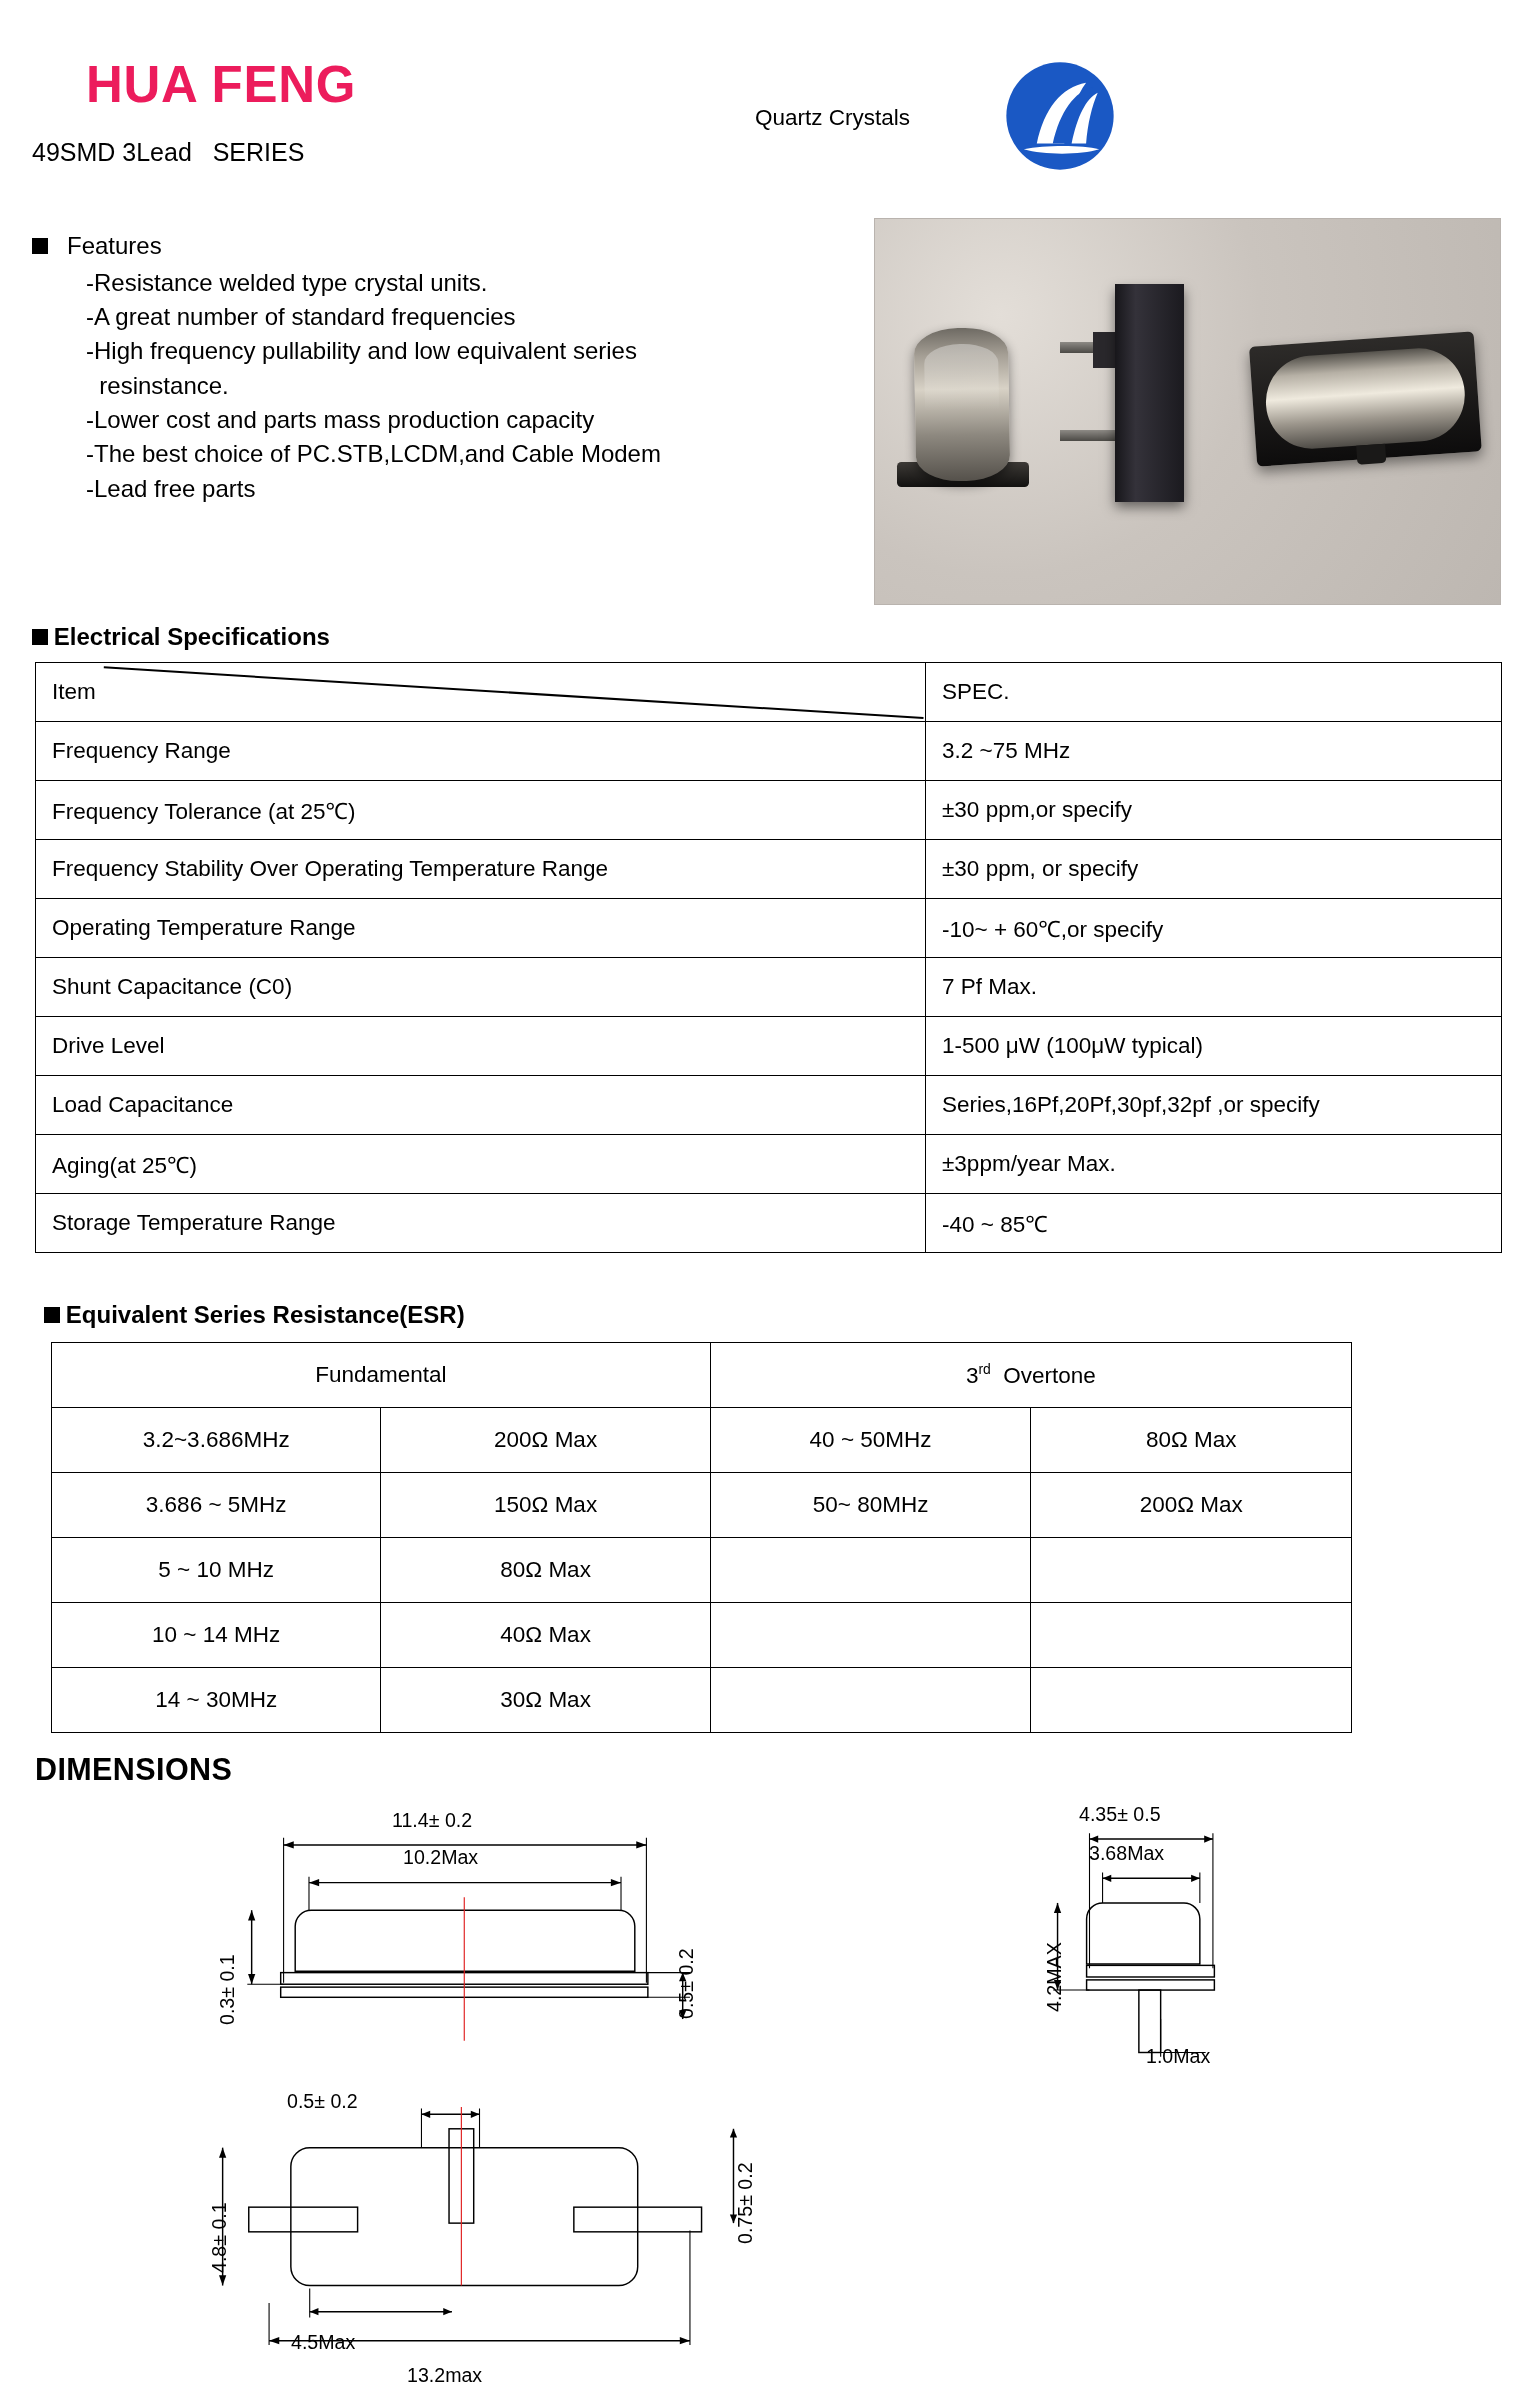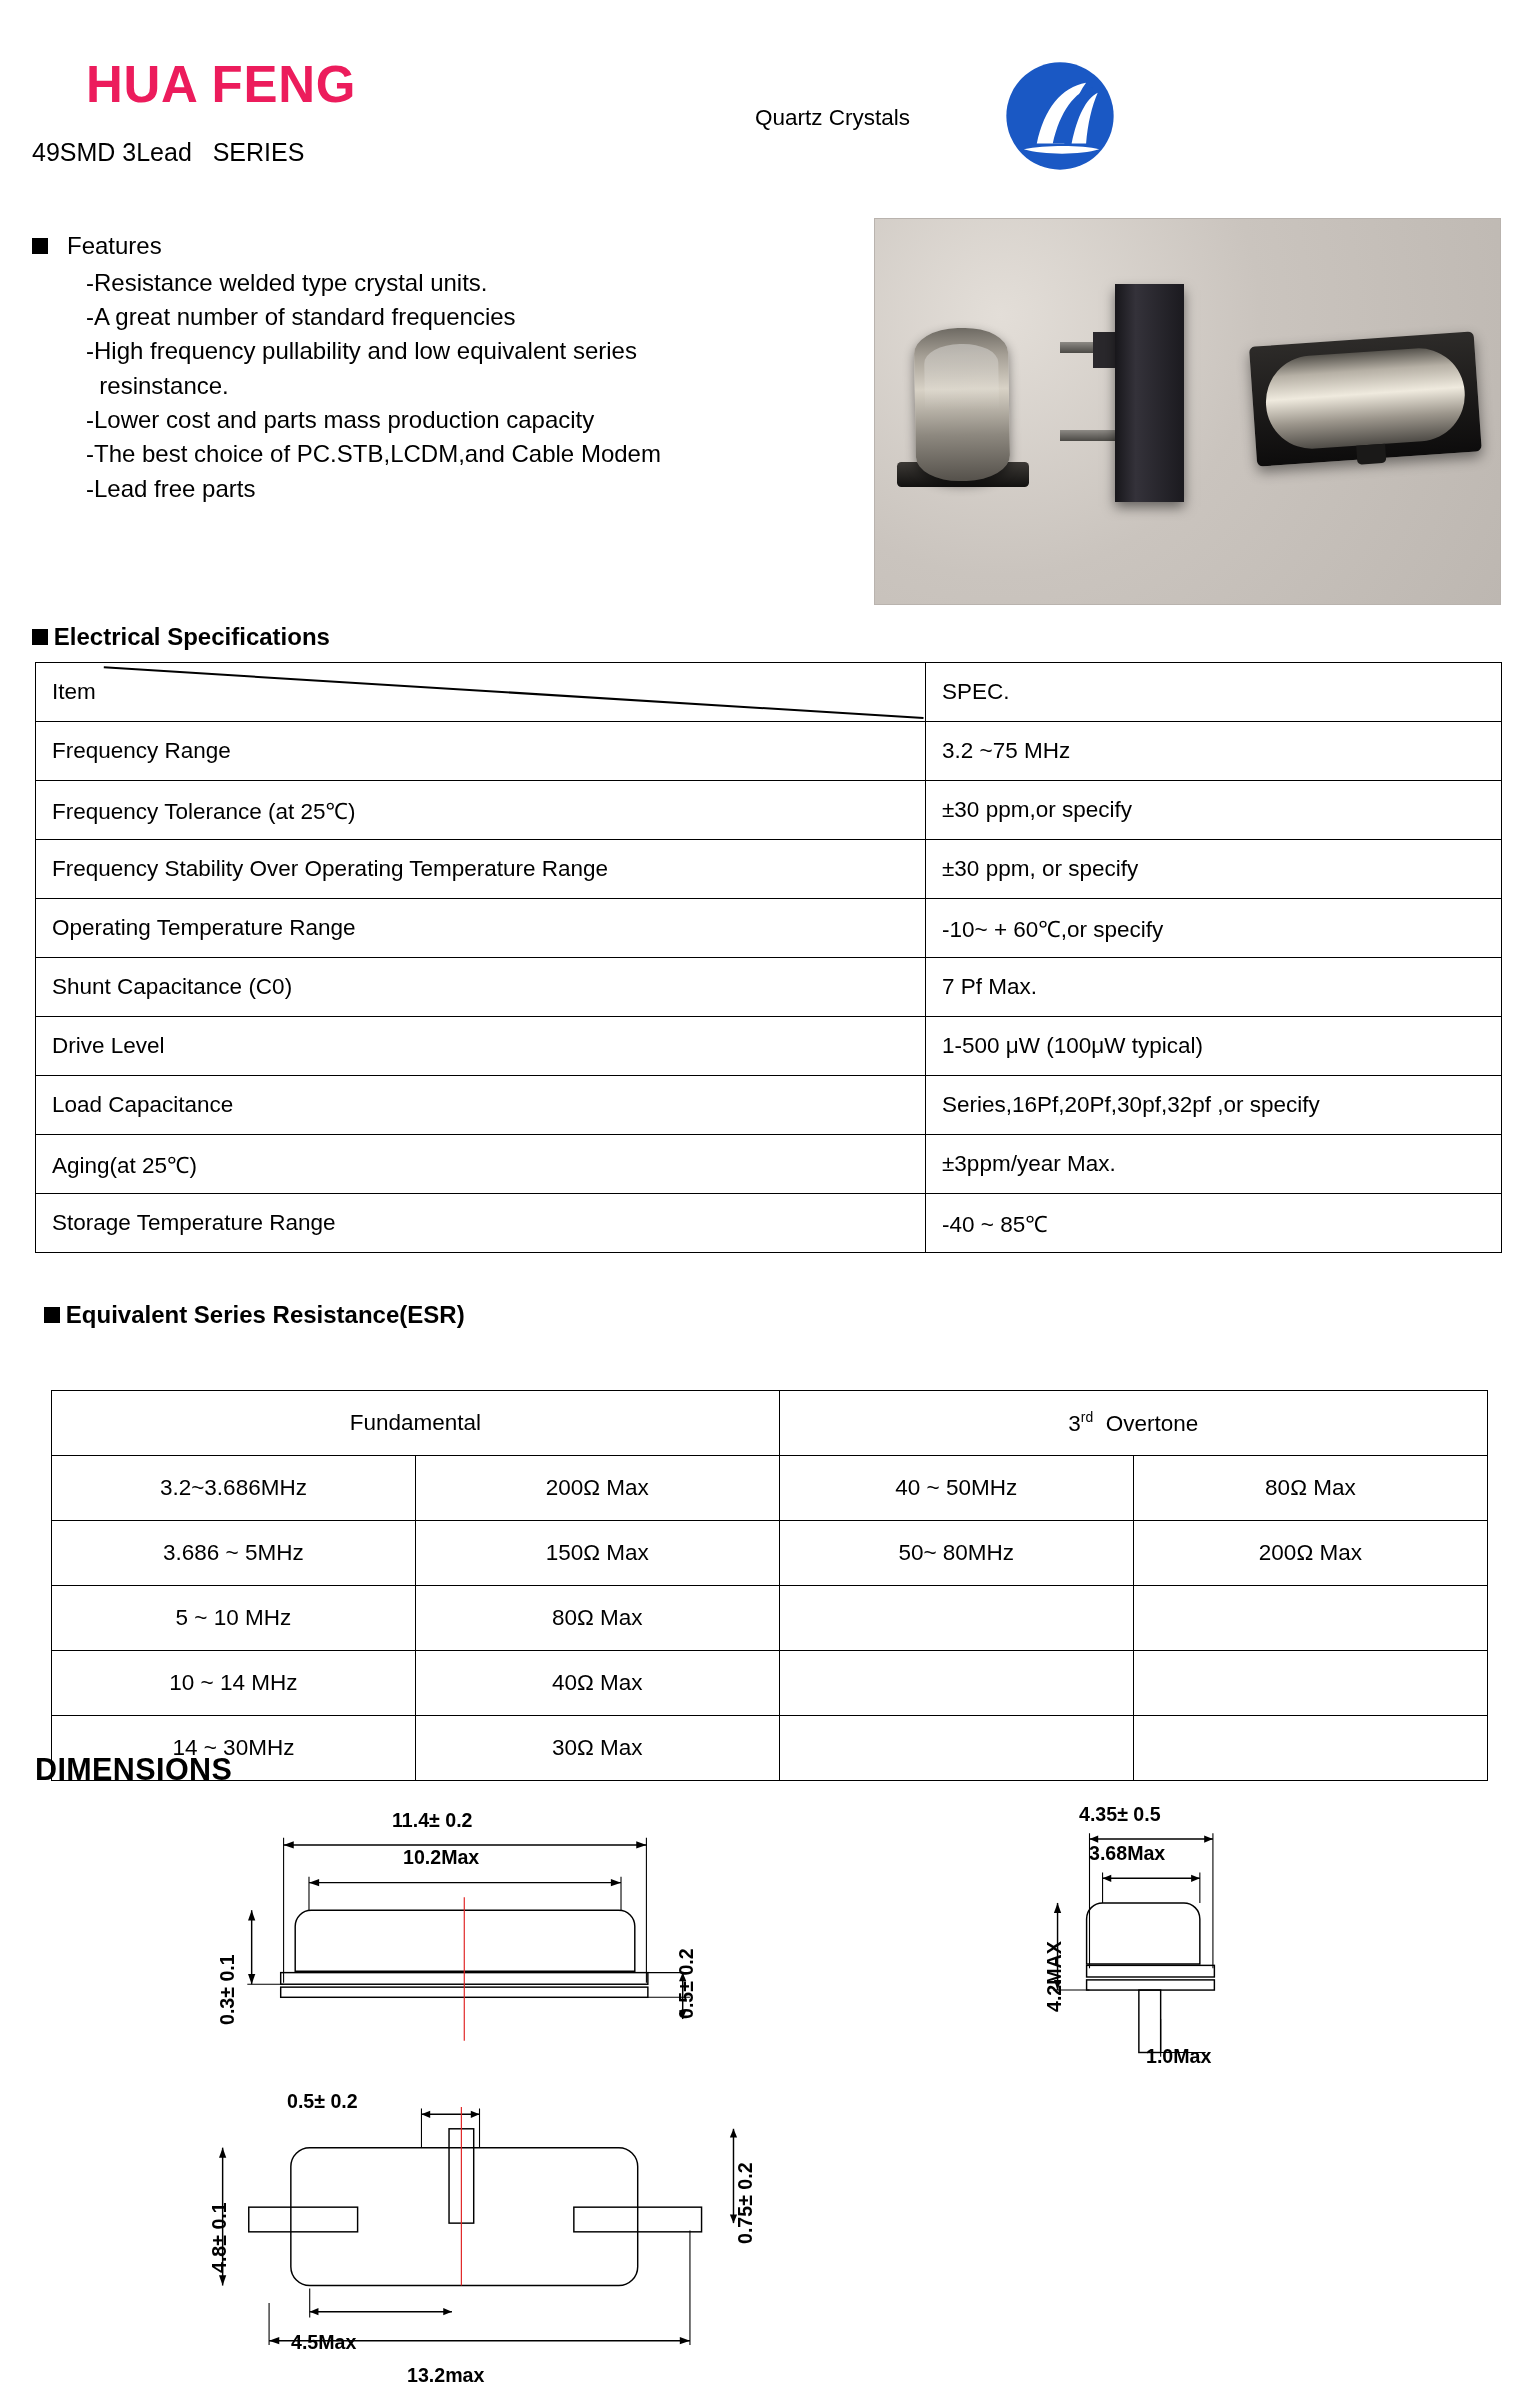--- a/index.html
+++ b/index.html
@@ -214,22 +214,22 @@
   }
   .hdr-cell .diag {
     position: absolute;
     left: 0; top: 0; width: 100%; height: 100%;
     pointer-events: none;
   }
 
   .tbl-esr {
     position: absolute;
     left: 51px;
-    top: 1390px;
-    width: 1437px;
+    top: 1342px;
+    width: 1301px;
     table-layout: fixed;
   }
   .tbl-esr td {
     border: 1.5px solid #000;
     height: 64px;
     text-align: center;
     vertical-align: middle;
     padding: 0 7.3px;
   }
   .tbl-esr .w1 { width: 359px; }
@@ -246,21 +246,20 @@
     font-size: 30.5px;
     font-weight: bold;
     letter-spacing: 0.4px;
   }
   .dim-area {
     position: absolute;
     left: 0;
     top: 1794px;
     width: 1509px;
     height: 596px;
-    font-weight: bold;
   }
   .dimtext {
     position: absolute;
     font-size: 19.6px;
     white-space: nowrap;
   }
   .vtext {
     position: absolute;
     font-size: 19.6px;
     white-space: nowrap;

